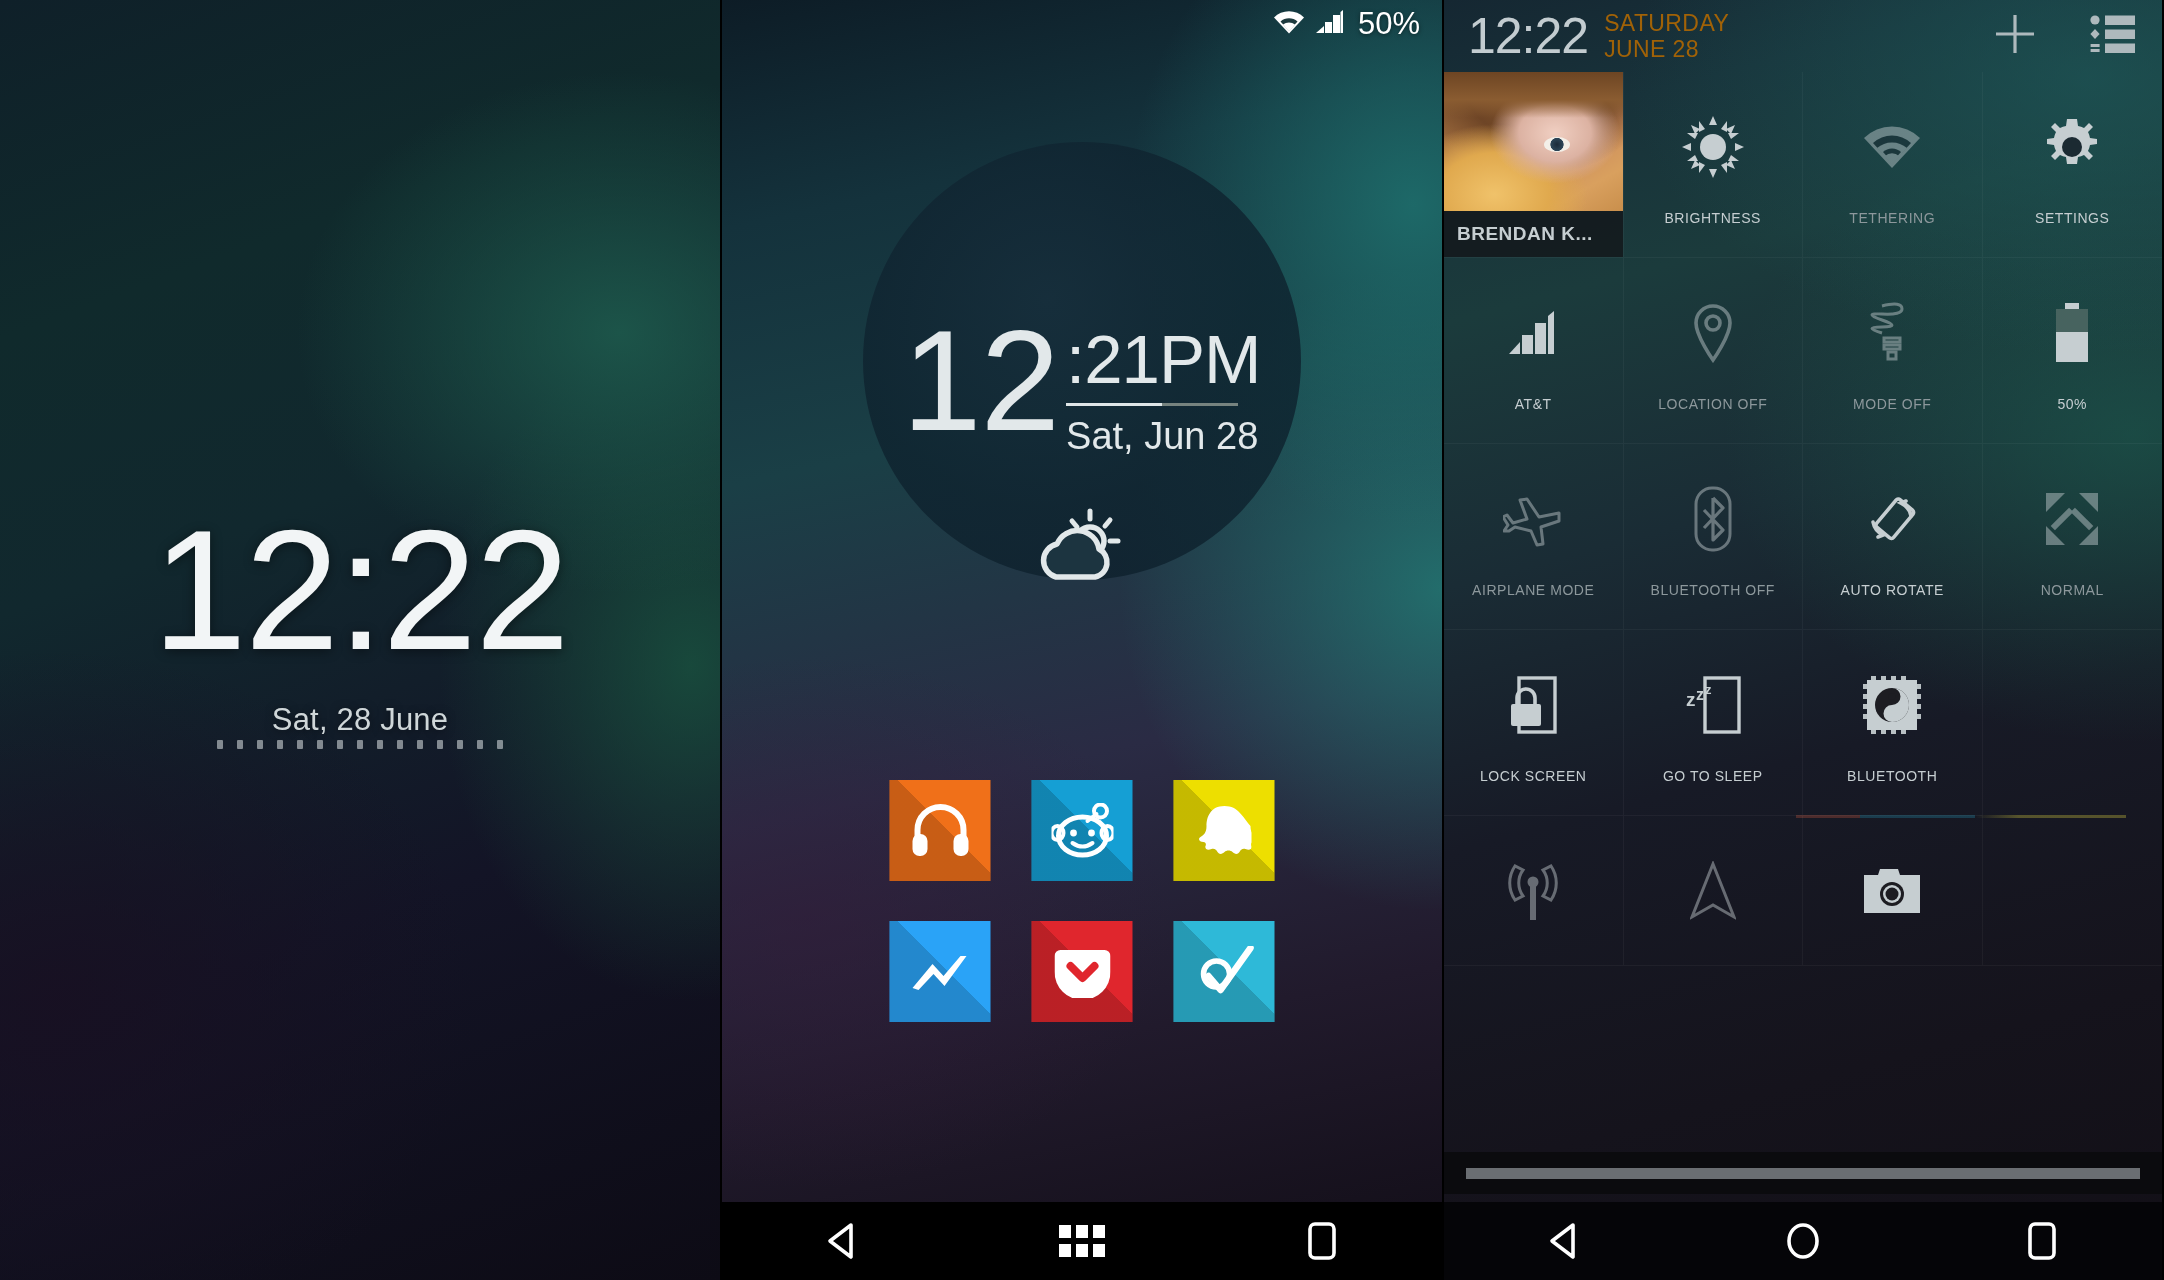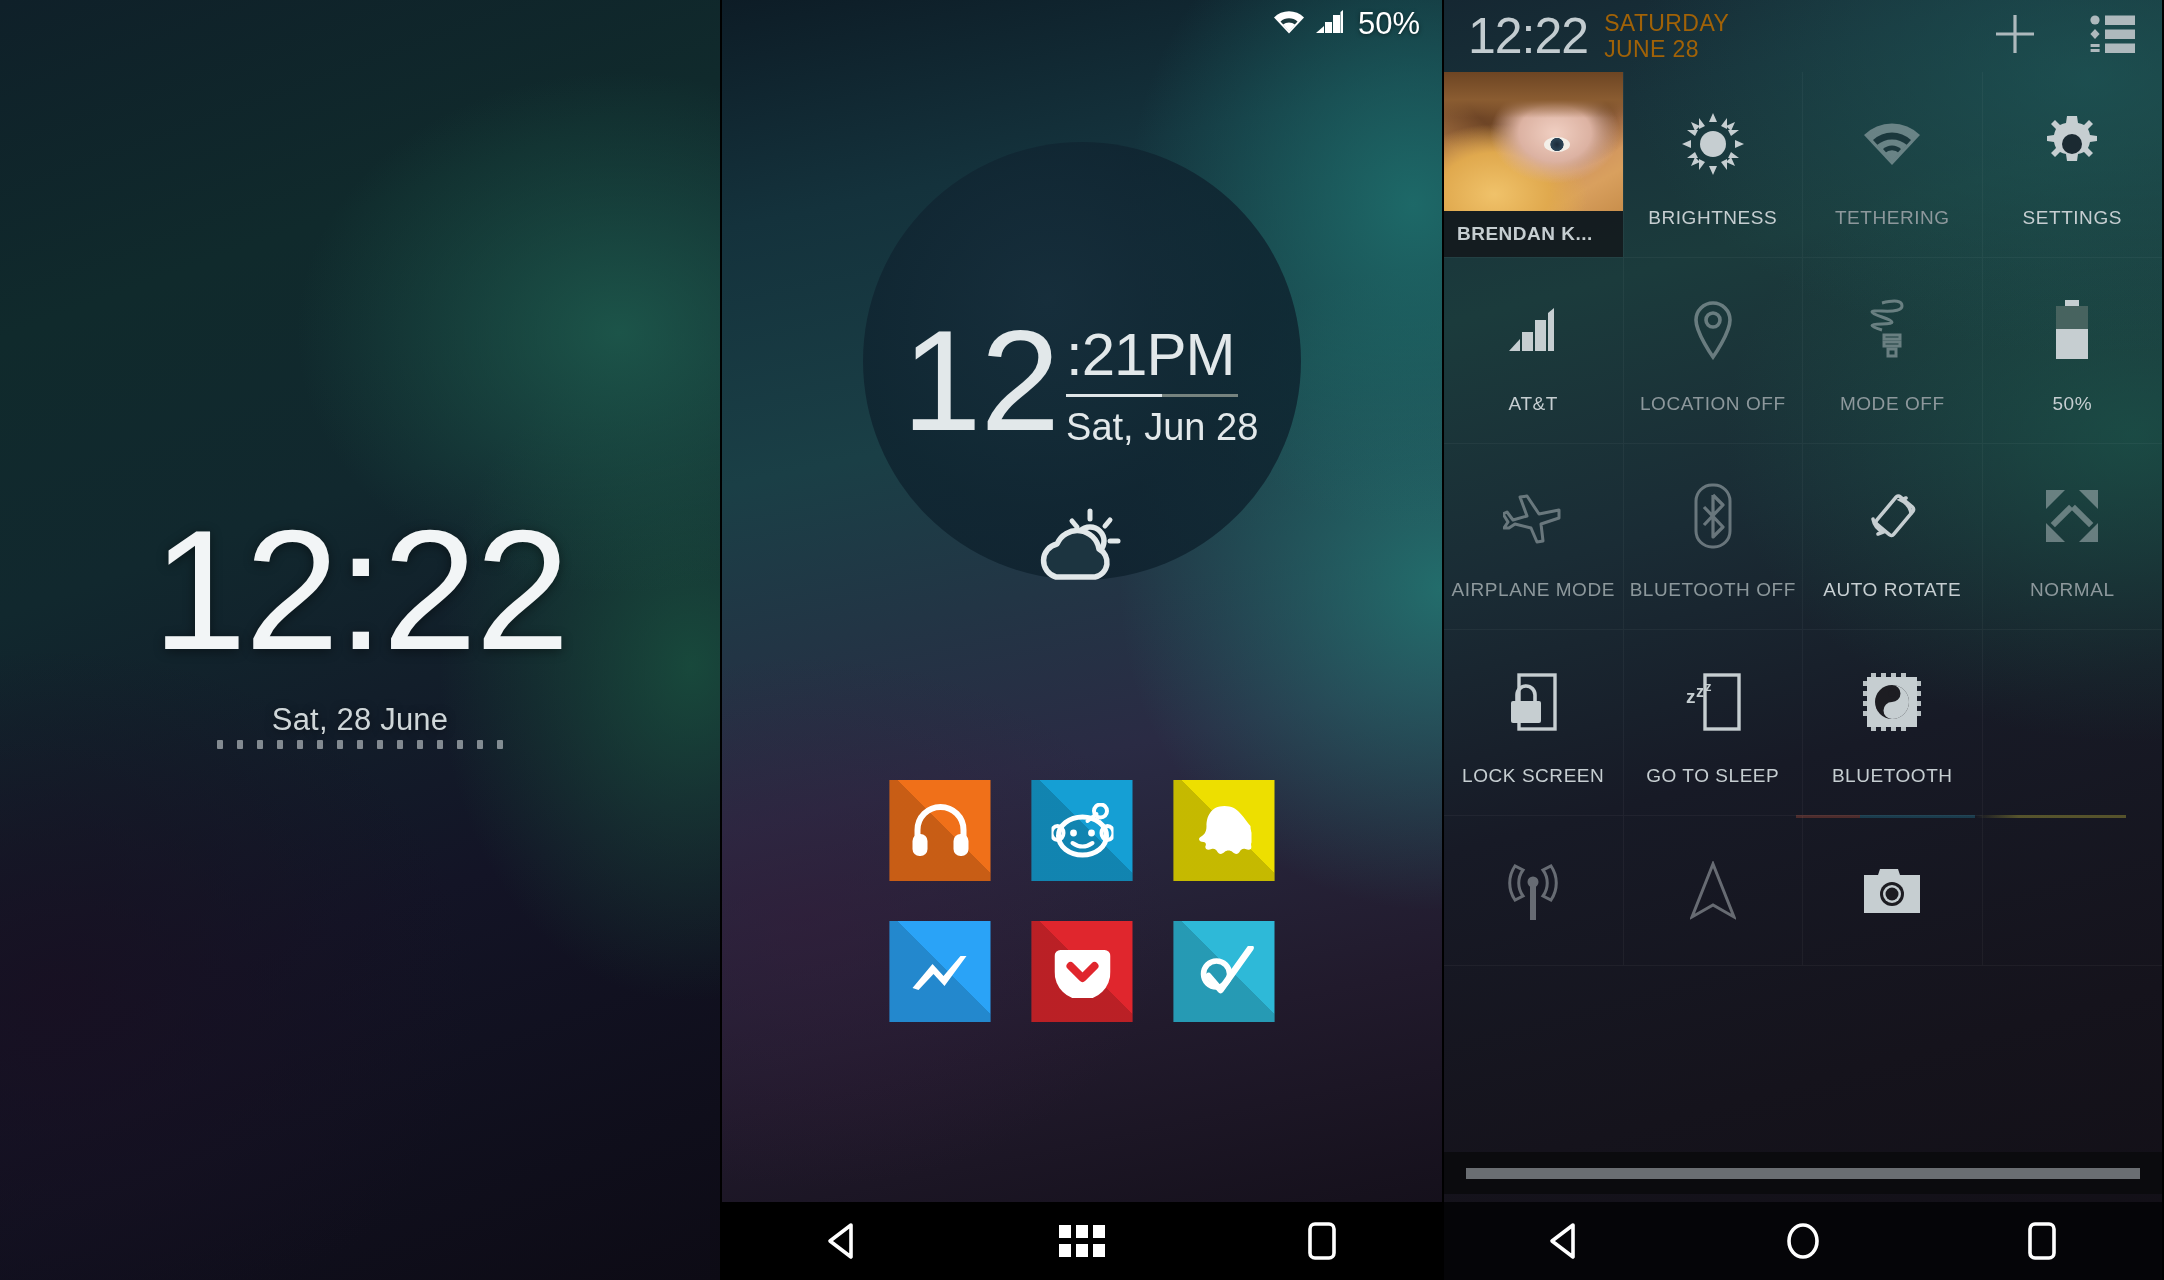--- a/index.html
+++ b/index.html
@@ -121,21 +121,21 @@
     letter-spacing:-1px;
   }
   .ci-right {
     margin-left:7px;
     margin-top:10px;
     display:flex;
     flex-direction:column;
     align-items:flex-start;
   }
   .ci-min {
-    font-size:60px;
+    font-size:69px;
     font-weight:400;
     line-height:1;
     color:#e2e8ea;
     letter-spacing:-1px;
     white-space:nowrap;
   }
   .ci-rule {
     margin-top:9px;
     width:172px;
     height:3px;
@@ -255,21 +255,21 @@
     flex-direction:column;
     align-items:center;
     justify-content:center;
     border-right:1px solid rgba(255,255,255,.045);
     border-bottom:1px solid rgba(255,255,255,.045);
   }
   .qs-tile:nth-child(4n) { border-right:none; }
   .qs-tile .ic { height:86px; display:flex; align-items:center; justify-content:center; }
   .qs-tile .lb {
     margin-top:20px;
-    font-size:19px;
+    font-size:14px;
     font-weight:400;
     letter-spacing:.55px;
     color:#c6ced1;
     white-space:nowrap;
   }
   .qs-tile.dim .lb { color:#8d989c; }
   .qs-tile.dim svg { opacity:.46; }
   .qs-tile.avatar-tile { padding:0; justify-content:flex-start;font-weight:bold; }
   .avatar-photo {
     position:relative;

